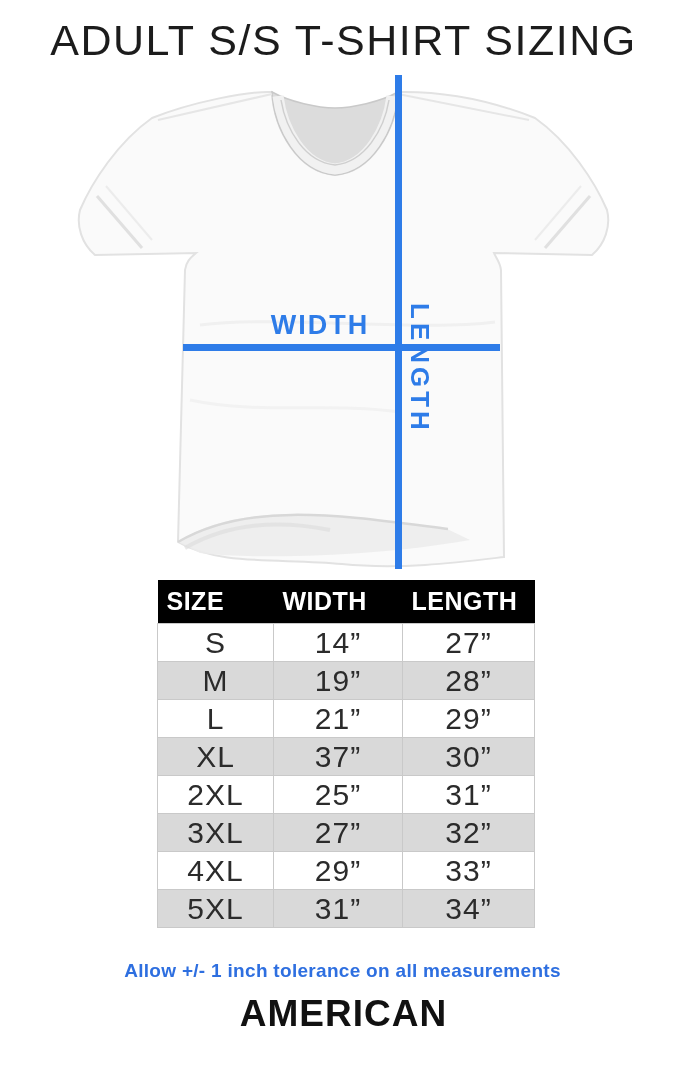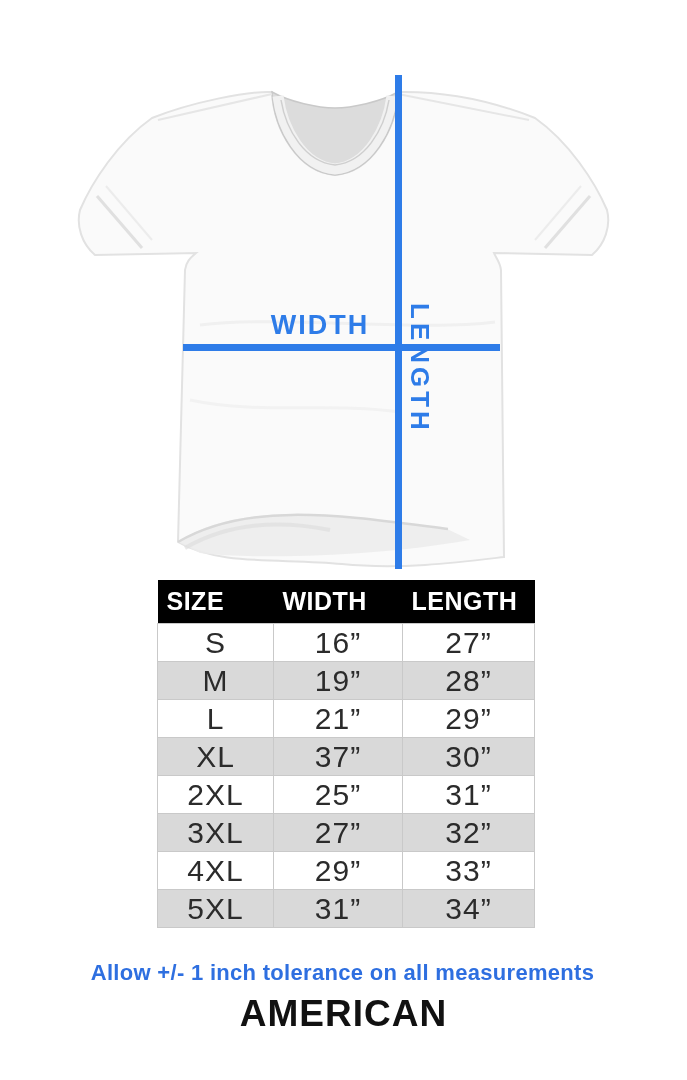--- a/index.html
+++ b/index.html
@@ -43,36 +43,37 @@
   }
   .size-table td{
     height:37px;border:1px solid #c9c9c9;text-align:center;
     font-size:30px;font-weight:300;color:#2b2b2b;letter-spacing:1px;
     padding:0;line-height:37px;
   }
   .size-table tr.alt td{background:#d9d9d9;}
   
   .note{
     position:absolute;top:960px;left:0;width:685px;text-align:center;
-    color:#2E6FE0;font-size:22px;font-weight:bold;letter-spacing:0.3px;
+    color:#2E6FE0;font-size:19px;font-weight:bold;letter-spacing:0.3px;
   }
   .brand{position:absolute;top:995px;left:0;width:687px;text-align:center;}
   .brand-line1{
     font-size:37px;font-weight:700;color:#111;letter-spacing:1px;line-height:1.0;
   }
   .brand-line2{
     font-size:20px;font-weight:300;color:#333;letter-spacing:11px;
     text-indent:11px;margin-top:2px;line-height:1.0;
   }
 </style>
 </head>
 <body>
 
 <div class="page">
 
+  <div class="title">ADULT S/S T-SHIRT SIZING</div>
 
   <div class="shirt-area">
     <svg width="687" height="512" viewBox="0 0 687 512">
 
       <path d="M 272 22
            C 248 21, 192 32, 152 48
            C 118 72, 92 112, 80 140
            C 76 156, 82 174, 95 185
            L 196 183
            C 190 188, 186 192, 185 200
@@ -128,21 +129,21 @@
     <thead>
       <tr>
         <th>SIZE</th>
         <th>WIDTH</th>
         <th>LENGTH</th>
       </tr>
     </thead>
     <tbody>
       <tr>
         <td>S</td>
-        <td>16”</td>
+        <td>14”</td>
         <td>27”</td>
       </tr>
       <tr class="alt">
         <td>M</td>
         <td>19”</td>
         <td>28”</td>
       </tr>
       <tr>
         <td>L</td>
         <td>21”</td>

